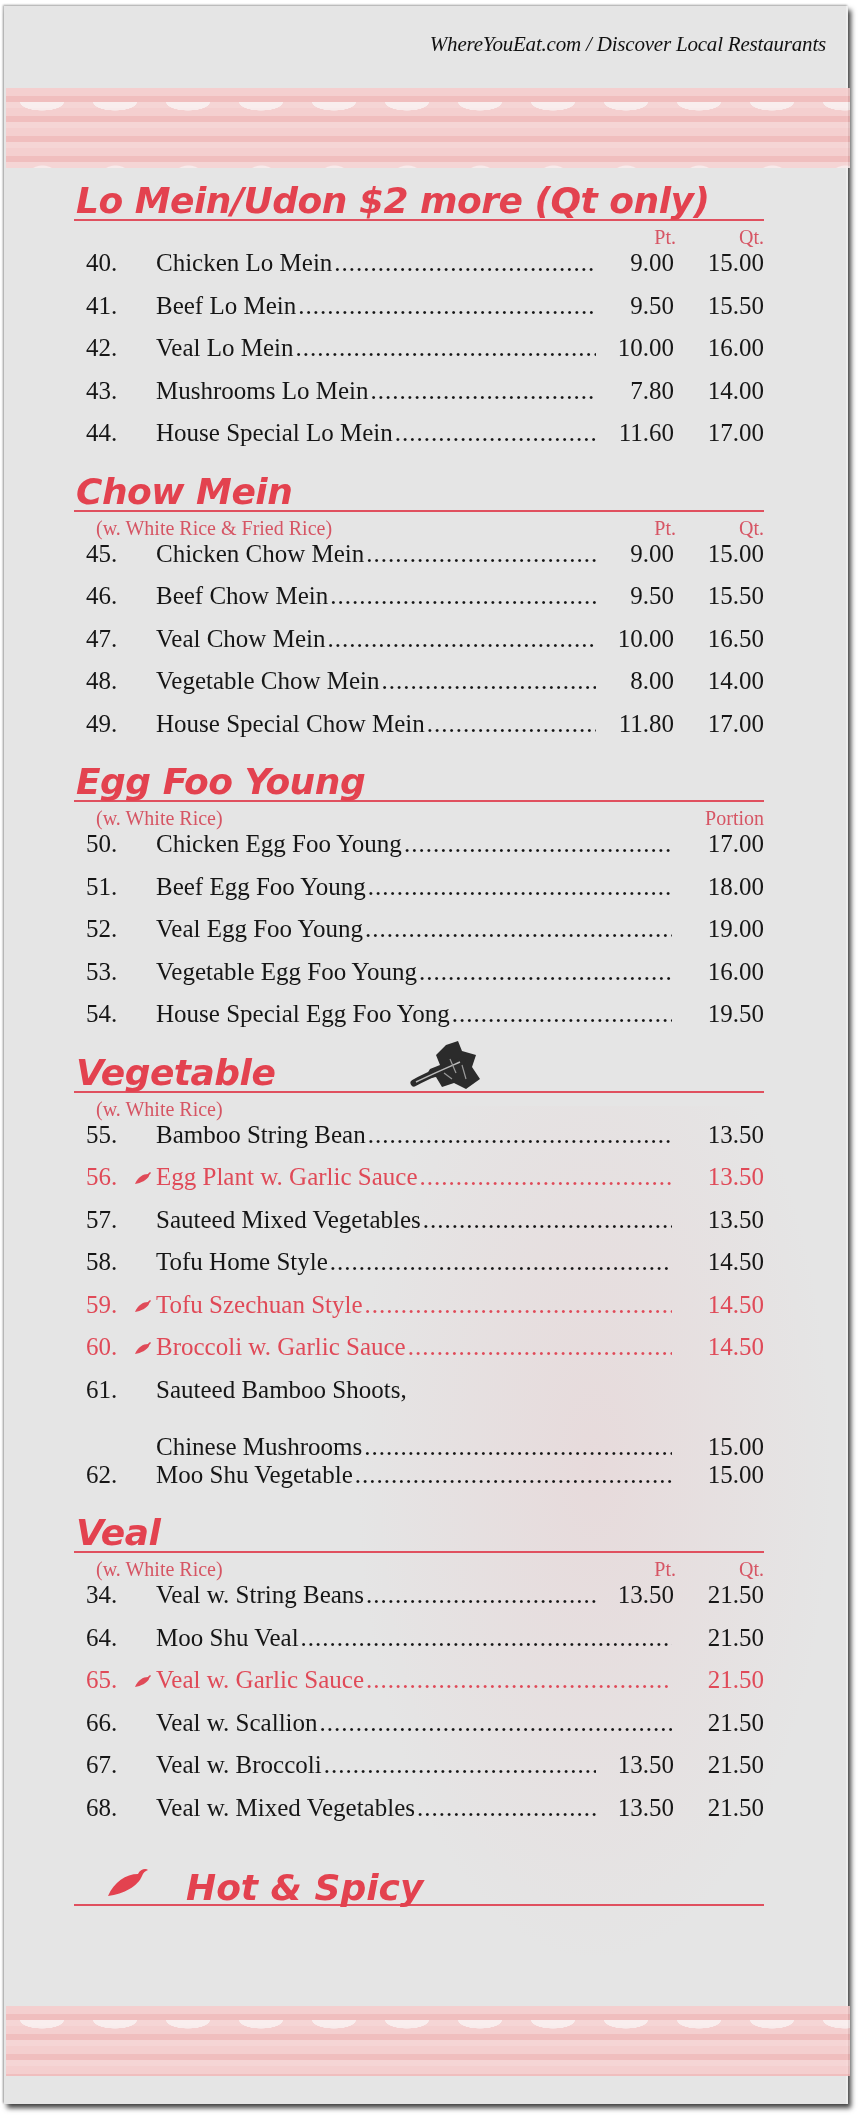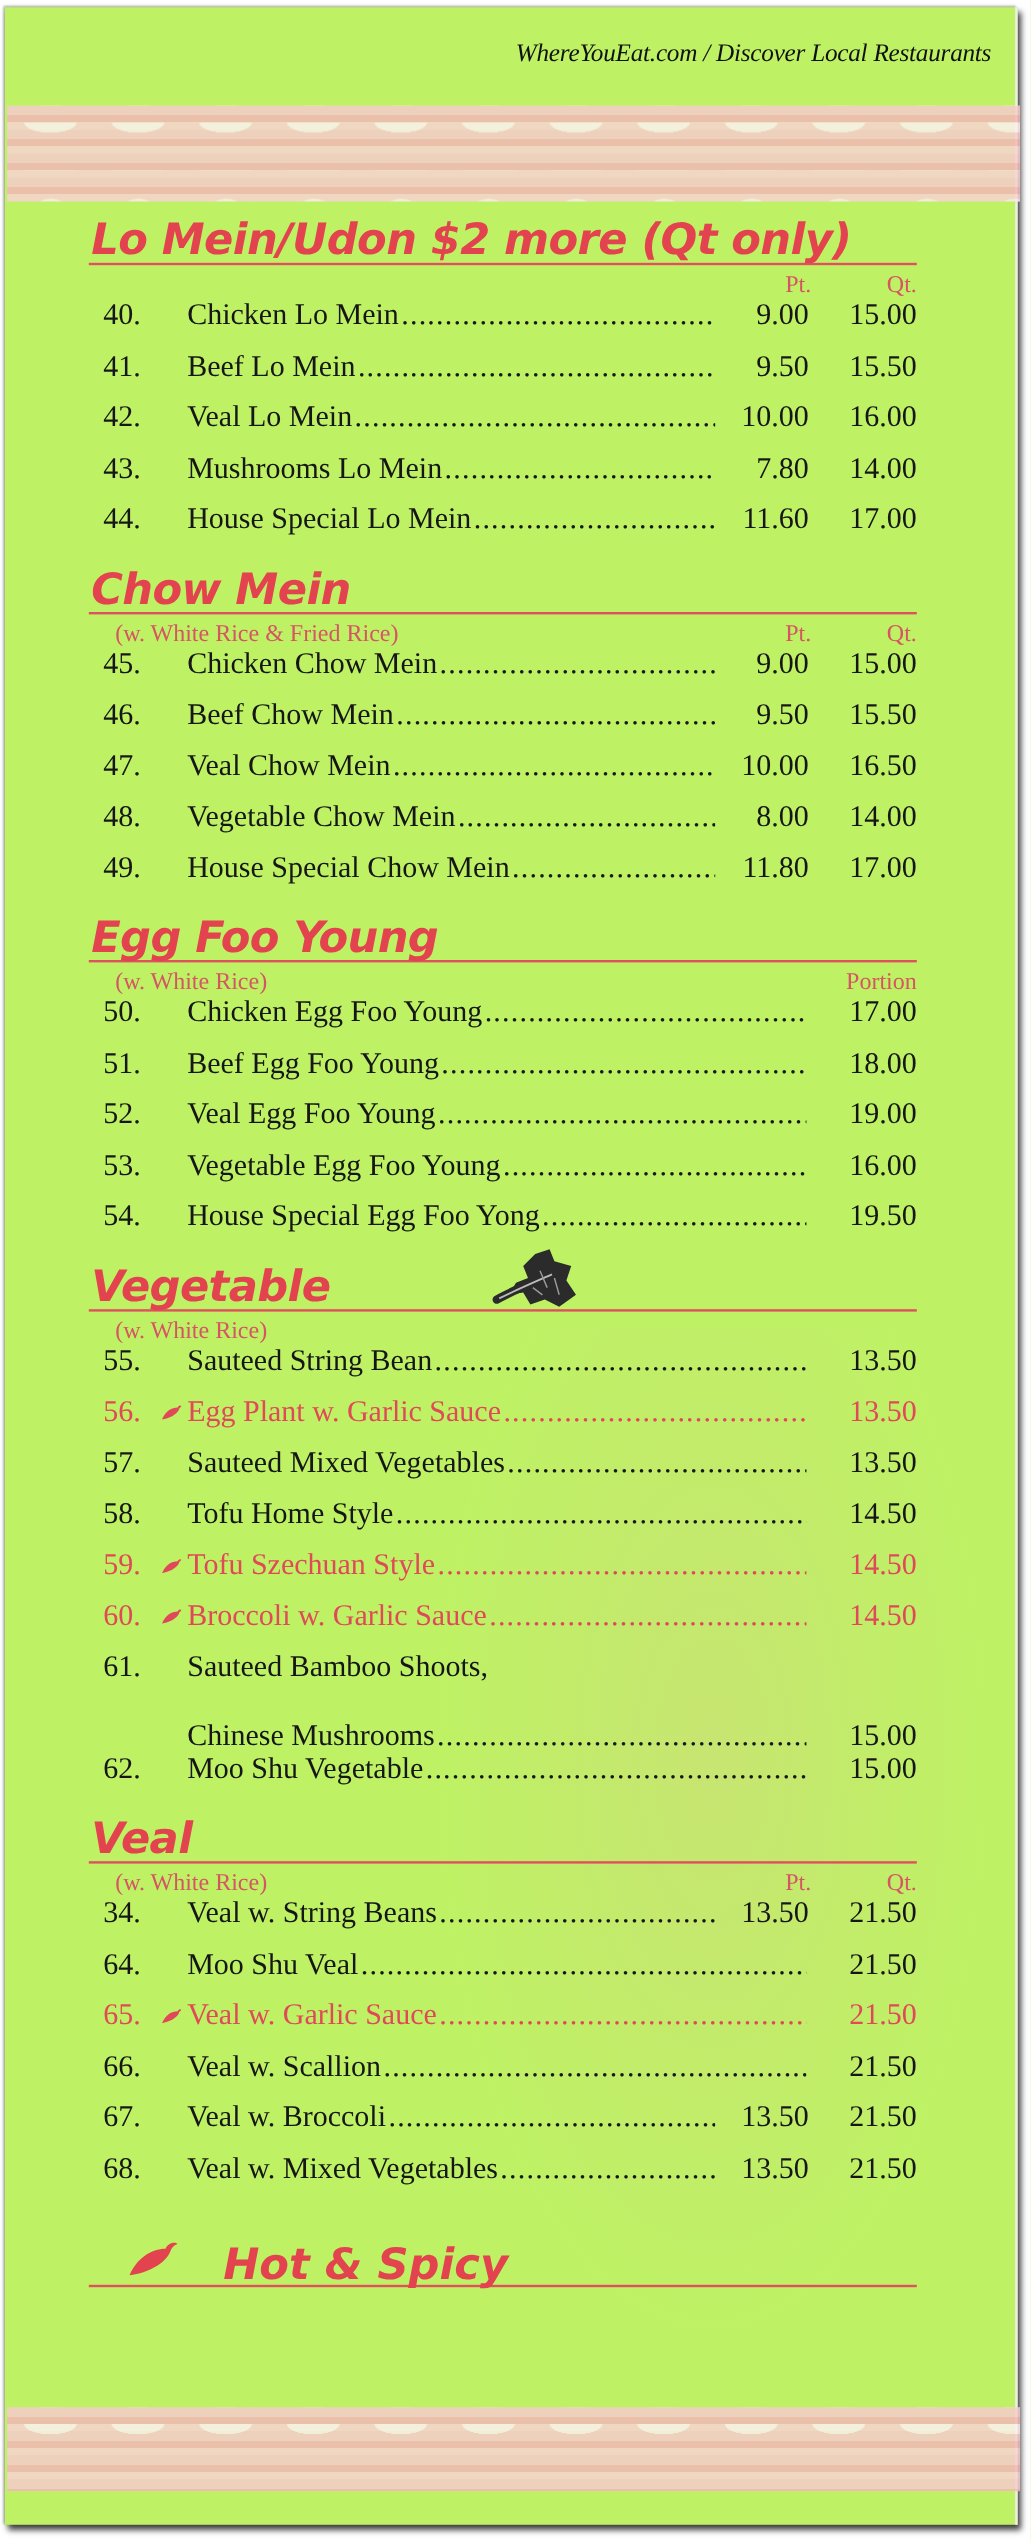--- a/index.html
+++ b/index.html
@@ -2,21 +2,21 @@
 <html><head>
 <meta charset="utf-8">
 <style>
   html, body { margin: 0; padding: 0; }
   body {
     width: 859px; height: 2119px; background: #ffffff; position: relative; overflow: hidden;
     font-family: "Liberation Serif", "DejaVu Serif", serif;
   }
   .page {
     position: absolute; left: 4px; top: 6px; width: 842px; height: 2098px;
-    background: #bef264;
+    background: #e5e5e5;
     box-shadow: 3px 4px 5px rgba(0,0,0,0.75), -1px -1px 2px rgba(0,0,0,0.35);
     border-right: 2px solid #eeeeee;
   }
   .header-credit {
     position: absolute; right: 20px; top: 26px;
     font-family: "Liberation Serif", serif; font-style: italic; font-size: 21px;
     color: #111; letter-spacing: -0.2px;
   }
   .band {
     position: absolute; left: 2px; width: 844px; height: 80px;
@@ -247,21 +247,21 @@
           <path d="M10 43 C24 36 38 30 54 23" stroke="#bbbbbb" stroke-width="1.5" fill="none"></path>
           <path d="M44 20 L50 34 M56 26 L60 40 M38 34 L46 40" stroke="#9a9a9a" stroke-width="1.2"></path>
         </svg>
       </div>
       <div class="sub-row">
         <span class="sub-note">(w. White Rice)</span>
       </div>
       <div>
         <div class="item">
             <span class="item-num">55.</span>
-            <span class="item-name">Sauteed String Bean</span>
+            <span class="item-name">Bamboo String Bean</span>
             <span class="leader"></span>
             <span class="price single">13.50</span>
           </div>
         <div class="item hot">
             <span class="item-num" style="width:48px">56.</span>
             <span class="item-chili"><svg viewBox="0 0 18 14">
                 <path d="M1 13 C4 6 9 3 14 3 C15 1 17 1 17 2 C16 3 15 4 15 5 C13 9 7 12 1 13 Z" fill="#e04a58"></path>
               </svg></span>
             <span class="item-name">Egg Plant w. Garlic Sauce</span>
             <span class="leader"></span>

